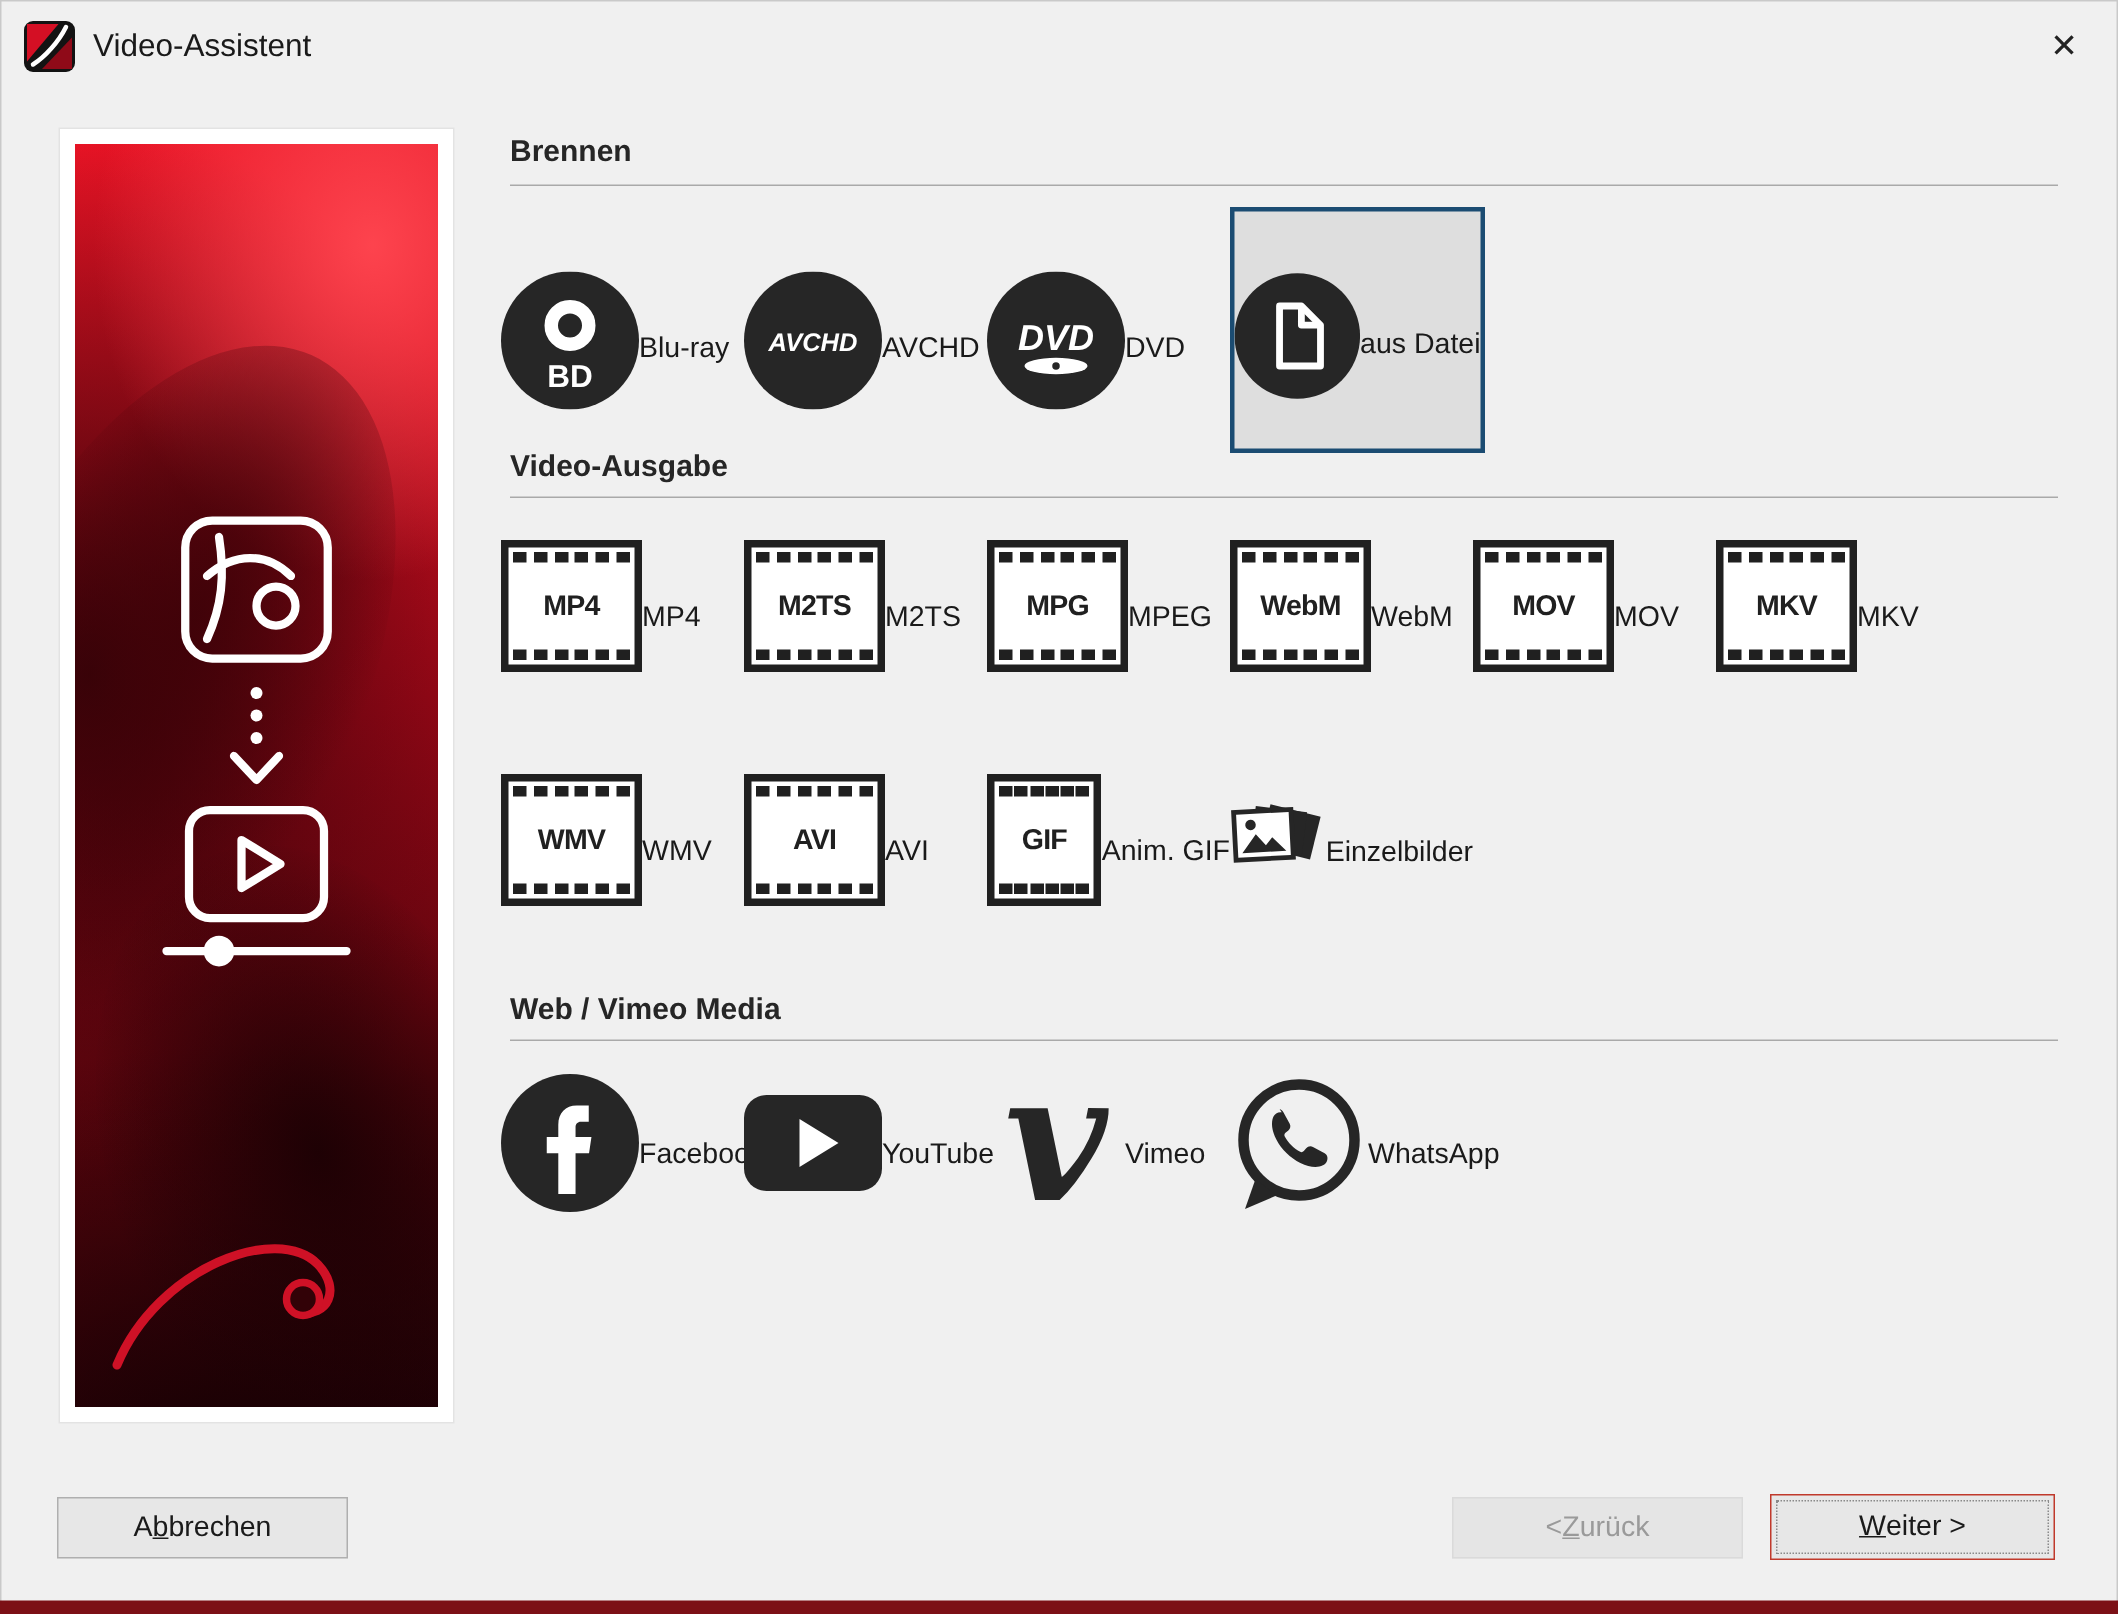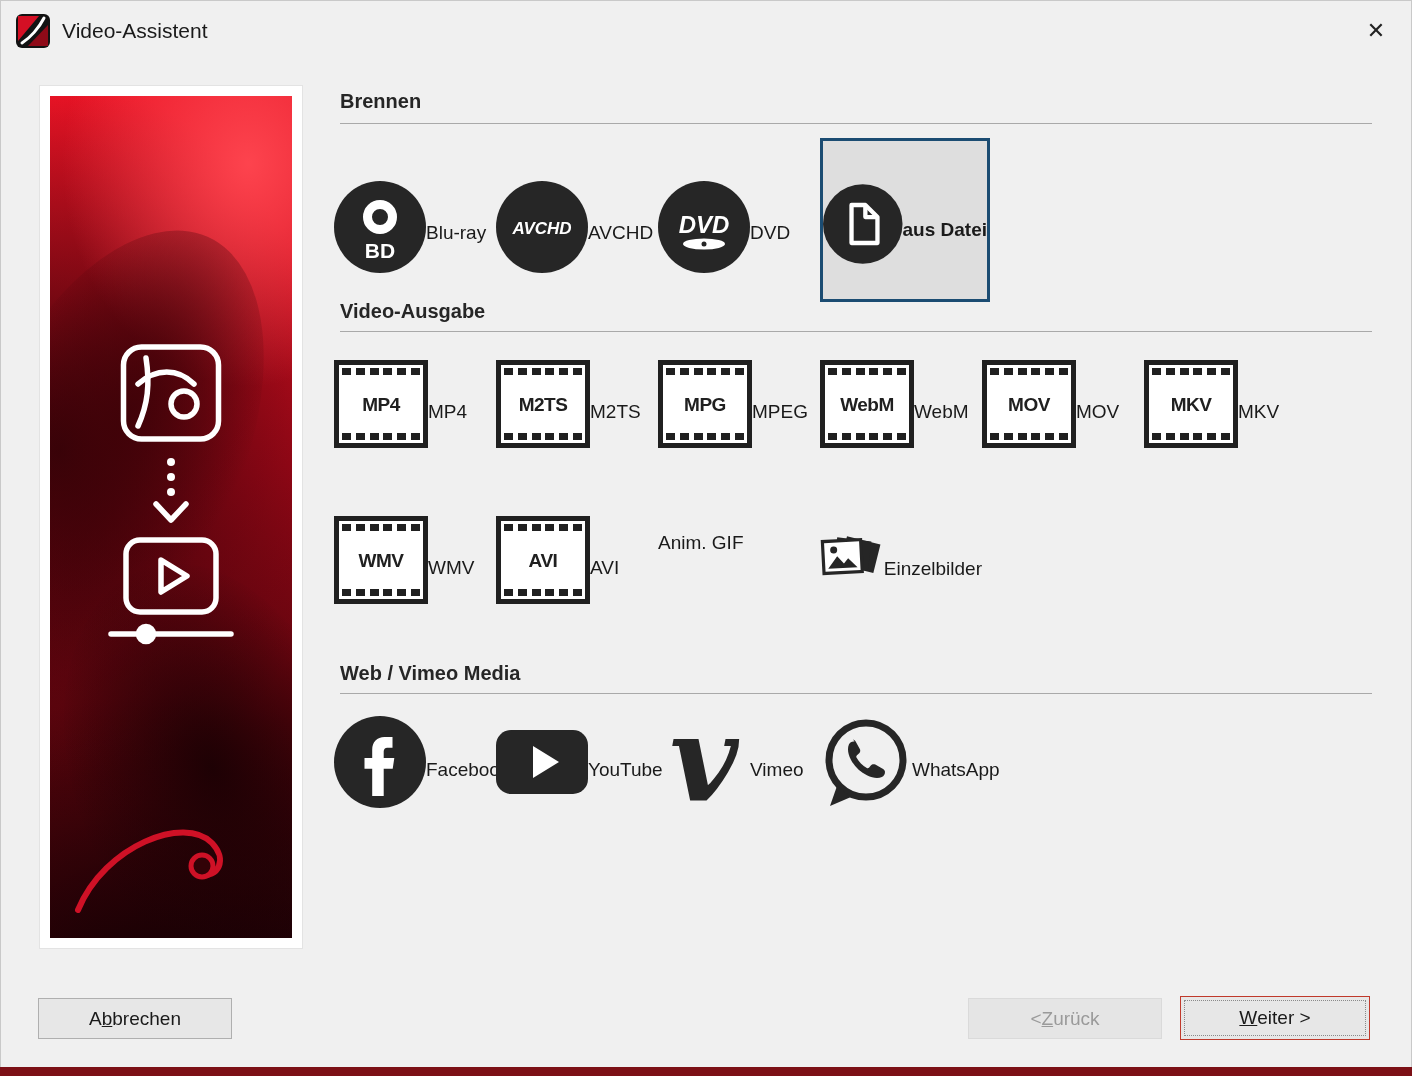--- a/index.html
+++ b/index.html
@@ -34,21 +34,21 @@
   .overlay-icons{position:absolute;left:50%;top:248px;transform:translateX(-50%);}
   
   .section-title{position:absolute;left:340px;font-size:20px;font-weight:bold;color:#262626;}
   .rule{position:absolute;left:340px;width:1032px;height:0;border-top:1px solid #a9a9a9;}
   
   .row{position:absolute;left:334px;display:flex;align-items:flex-start;}
   .tile{width:162px;display:flex;align-items:center;
         box-sizing:border-box;cursor:default;}
   .burn-tile{padding-top:14px;height:164px;}
   .burn-tile.selected{width:170px;padding-top:8px;background:#dedede;
-                      border:3px solid #1b4c72;font-weight:bold;}
+                      border:3px solid #1b4c72;}
   .tile-label{margin-top:12px;font-size:19px;color:#1a1a1a;white-space:nowrap;}
   .filmstrip{width:94px;height:88px;border:5px solid #202020;background:#fff;
              box-sizing:border-box;display:flex;flex-direction:column;
              justify-content:space-between;padding:3px;}
   .perf{display:flex;justify-content:space-between;}
   .perf span{width:9px;height:7px;background:#202020;display:block;}
   .film-text{text-align:center;font-weight:bold;font-size:19px;color:#202020;
              line-height:1;letter-spacing:-0.5px;}
   .fmt-tile .tile-label{margin-top:16px;}
   .web-iconbox{height:92px;display:flex;align-items:center;justify-content:center;}
@@ -331,20 +331,39 @@
             <span></span>
             <span></span>
             <span></span>
             <span></span>
             <span></span>
           </div>
       </div>
       <div class="tile-label">AVI</div>
     </div>
     <div class="tile fmt-tile">
+      <div class="filmstrip">
+        <div class="perf">
+            <span></span>
+            <span></span>
+            <span></span>
+            <span></span>
+            <span></span>
+            <span></span>
+          </div>
+        <div class="film-text">GIF</div>
+        <div class="perf">
+            <span></span>
+            <span></span>
+            <span></span>
+            <span></span>
+            <span></span>
+            <span></span>
+          </div>
+      </div>
       <div class="tile-label">Anim. GIF</div>
     </div>
     <div class="tile fmt-tile">
       <svg width="100" height="86" viewBox="0 0 100 86" style="margin-top:2px">
         <rect x="36" y="10" width="54" height="46" fill="#262626" transform="rotate(14 63 33)"></rect>
         <rect x="24" y="9" width="54" height="46" fill="#262626" transform="rotate(7 51 32)"></rect>
         <g transform="rotate(-3 35 36)">
           <rect x="5" y="11" width="60" height="50" fill="#fff" stroke="#262626" stroke-width="5"></rect>
           <path d="M12 54 L27 35 L37 47 L44 39 L58 54 Z" fill="#262626"></path>
           <circle cx="22" cy="25" r="5.5" fill="#262626"></circle>

